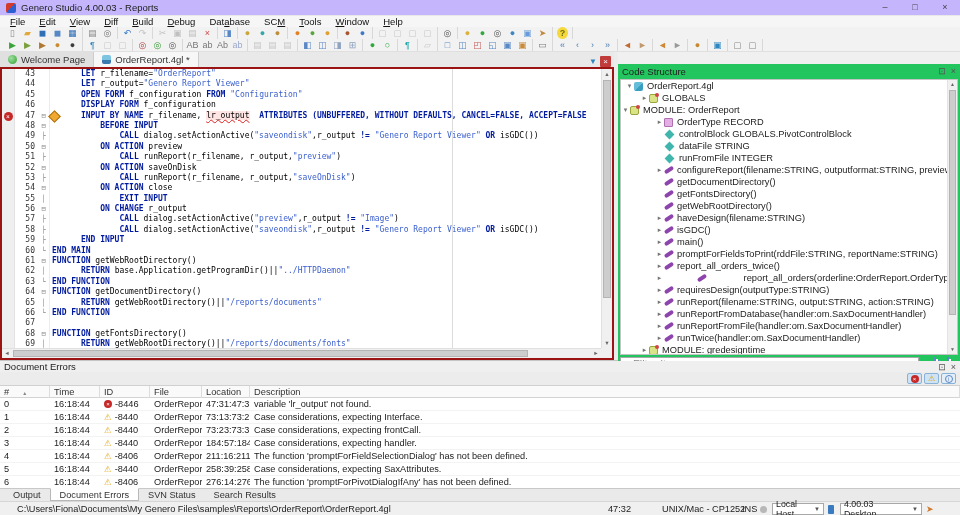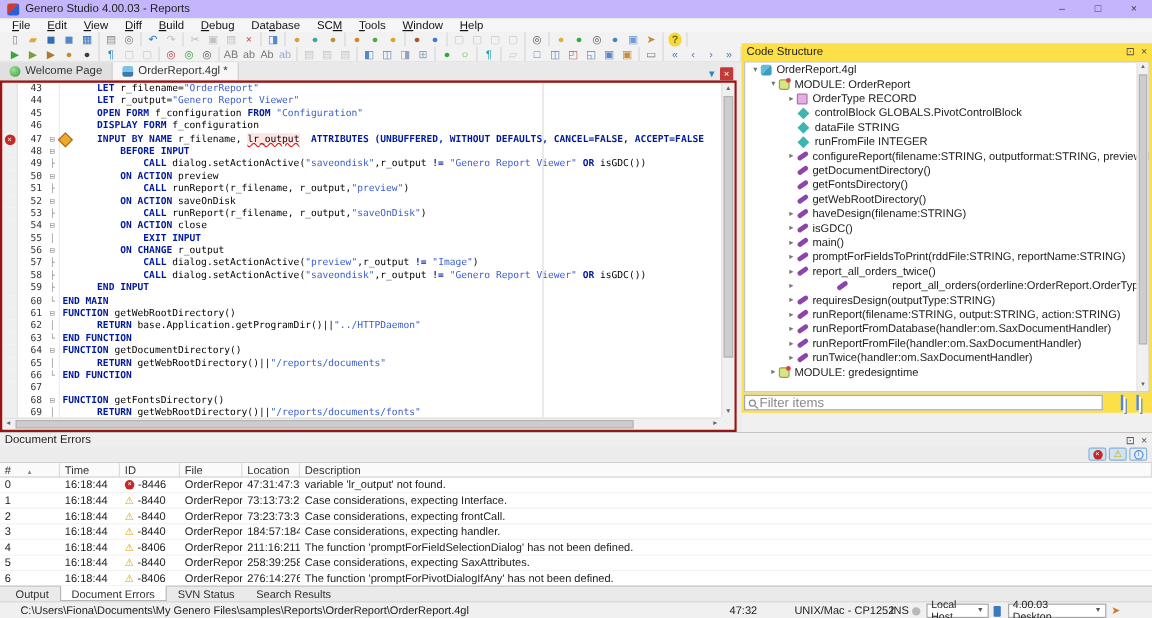--- a/index.html
+++ b/index.html
@@ -61,21 +61,21 @@
   .hsb { position:absolute; bottom:0; left:0; right:11px; height:10px; background:#f0f0f0; border-top:1px solid #e0e0e0; }
   .hsb .arr { position:absolute; top:0; width:10px; text-align:center; font-size:5.5px; color:#666; line-height:9px; }
   .hsb .thumb { position:absolute; top:1px; left:11px; width:86%; height:7px; background:#cdcdcd; border:1px solid #b4b4b4; }
   .sbcorner { position:absolute; right:0; bottom:0; width:11px; height:10px; background:#f0f0f0; }
 
   
   .vsplit { position:absolute; top:52px; left:614px; width:4px; height:308px; background:#ececec; }
   .hsplit { position:absolute; top:360px; left:0; right:0; height:1px; background:#c4c4c4; }
 
   
-  .cs { position:absolute; top:36px; left:618px; width:342px; height:308px; background:#fde047; }
+  .cs { position:absolute; top:64px; left:618px; width:342px; height:308px; background:#22c55e; }
   .panelhead { height:14px; display:flex; align-items:center; padding:0 4px; font-size:9.5px; color:#222; }
   .panelhead .sp { margin-left:auto; display:flex; gap:5px; color:#555; font-size:9px; }
   .treebox { position:absolute; top:15px; left:2px; right:2px; bottom:17px; background:#fff; border:1px solid #c4c4c4; overflow:hidden; }
   .trow { display:flex; align-items:center; height:12px; font-size:9.3px; color:#222; white-space:nowrap; }
   .tarr { width:9px; text-align:center; color:#777; font-size:7px; flex:0 0 9px; }
   .ti { display:inline-block; margin-right:4px; flex:0 0 auto; }
   .ti-file { width:9px; height:9px; border-radius:2px; background:linear-gradient(135deg,#63bcd8 50%,#3a9ec0 50%); }
   .ti-mod { width:9px; height:9px; border-radius:2px; background:#dbe388; border:1px solid #9aa53a; position:relative; }
   .ti-mod::after { content:""; position:absolute; right:-2px; top:-2px; width:4px; height:4px; border-radius:50%; background:#d04545; }
   .ti-rec { width:9px; height:9px; border-radius:1px; background:#e3aee3; border:1px solid #b070b0; }
@@ -514,20 +514,25 @@
       </span>
     </div>
     <div class="treebox">
       <div id="tree-items">
           <div class="trow" style="padding-left: 4px;">
             <span class="tarr">▾</span>
             <span class="ti ti-file"></span>
             <span>OrderReport.4gl</span>
           </div>
           <div class="trow" style="padding-left: 19px;">
+            <span class="tarr">▸</span>
+            <span class="ti ti-mod"></span>
+            <span>GLOBALS</span>
+          </div>
+          <div class="trow" style="">
             <span class="tarr">▾</span>
             <span class="ti ti-mod"></span>
             <span>MODULE: OrderReport</span>
           </div>
           <div class="trow" style="padding-left: 34px;">
             <span class="tarr">▸</span>
             <span class="ti ti-rec"></span>
             <span>OrderType RECORD</span>
           </div>
           <div class="trow" style="padding-left: 34px;">

